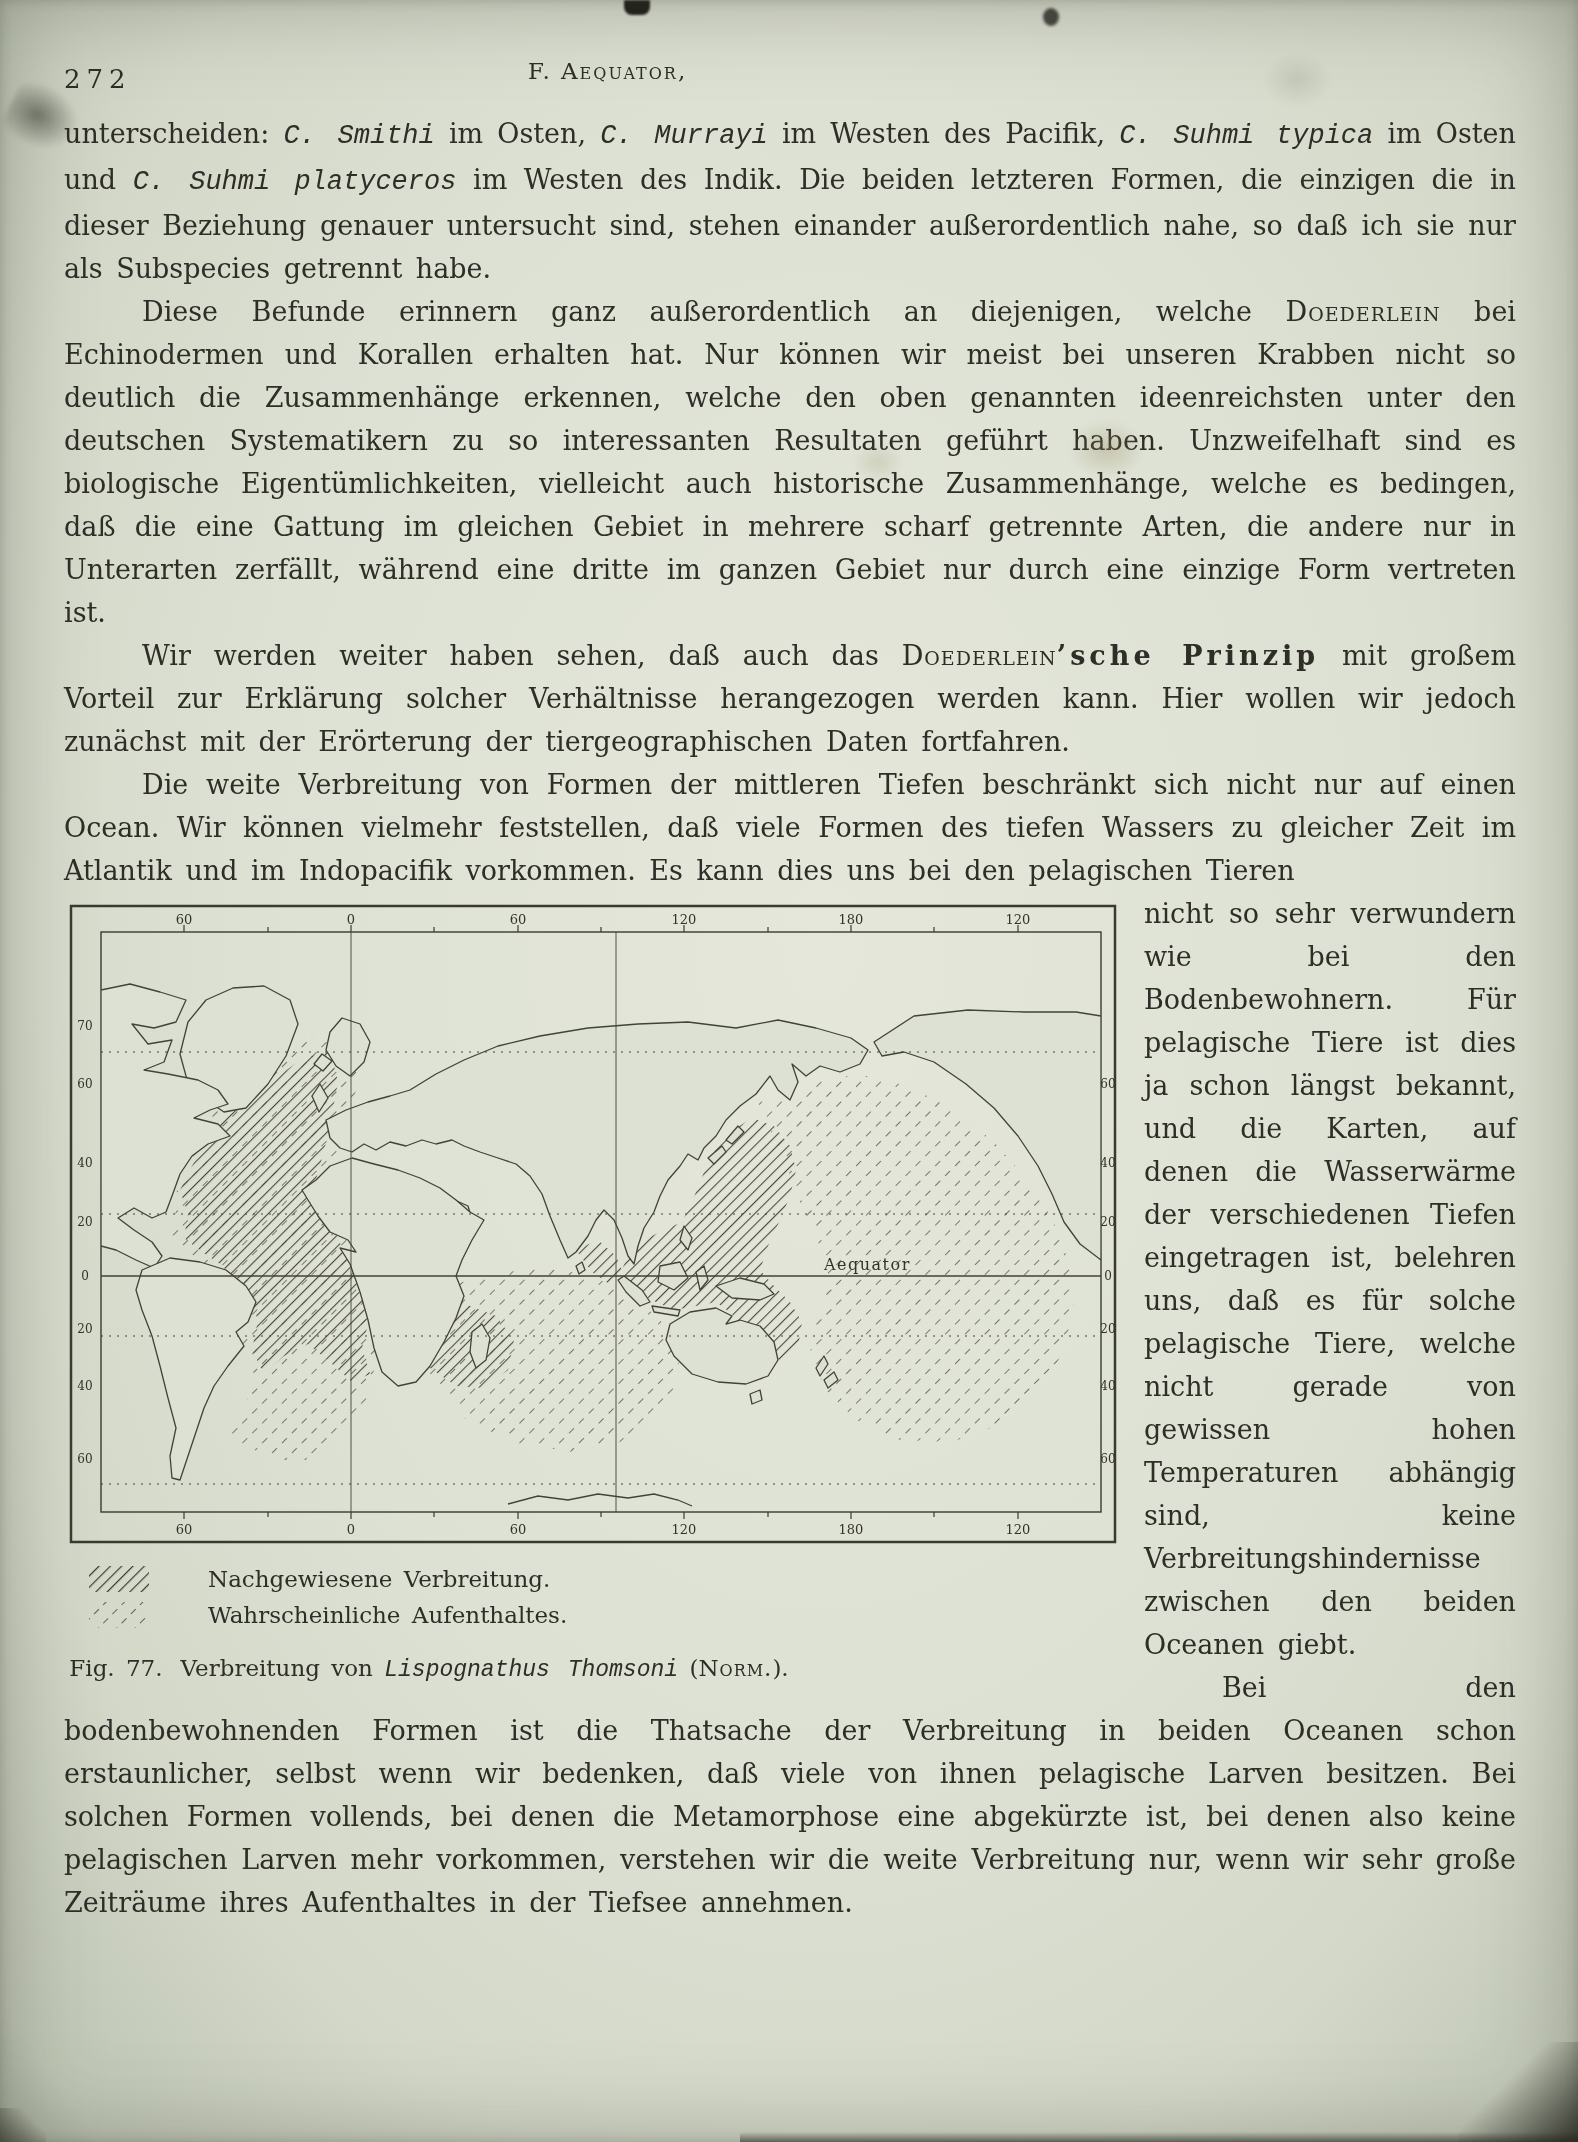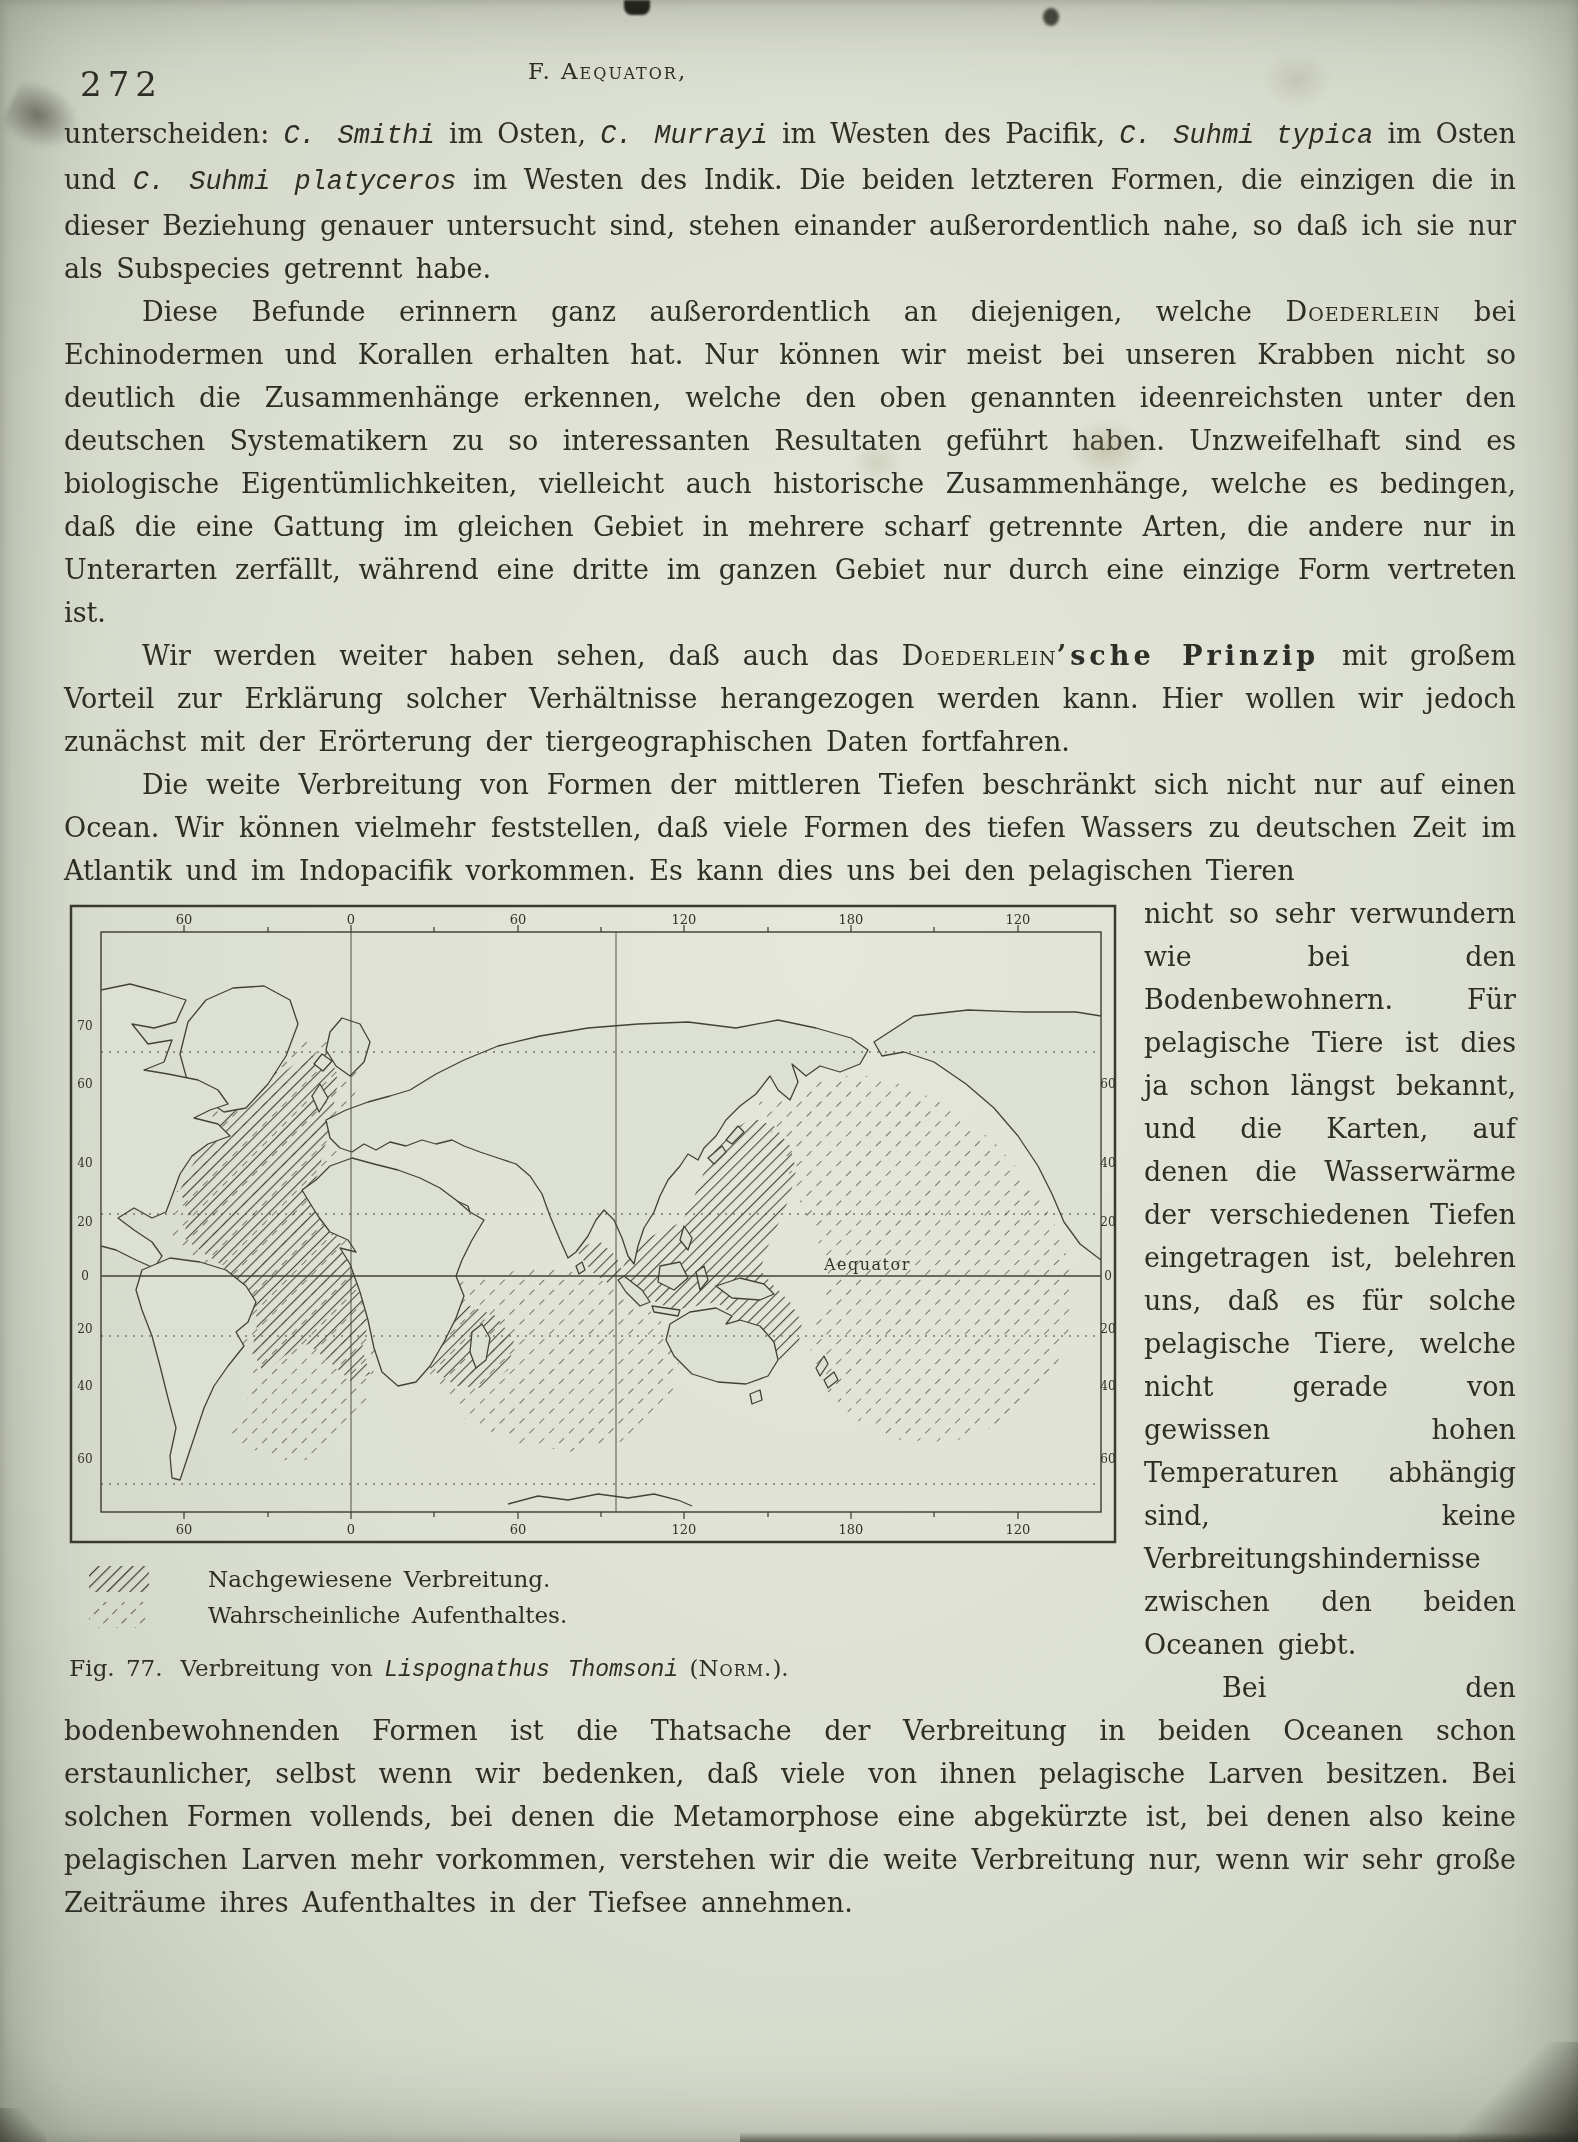--- a/index.html
+++ b/index.html
@@ -11,21 +11,21 @@
       radial-gradient(ellipse at 52% 44%, #e4e7da 0%, #dde1d3 50%, #d3d8c9 75%, #bfc5b4 94%, #a8af9d 100%);
     overflow:hidden;
     font-family:"DejaVu Serif", serif;
     color:#2e2d27;
   }
   .page::after{
     content:"";position:absolute;inset:0;pointer-events:none;
     box-shadow:inset 0 0 90px rgba(60,62,50,.35), inset 0 0 12px rgba(60,62,50,.25);
   }
   
-  .pagenum{position:absolute;left:80px;top:64px;font-size:34px;letter-spacing:6px;}
+  .pagenum{position:absolute;left:64px;top:64px;font-size:26px;letter-spacing:6px;}
   .runhead{position:absolute;left:528px;top:58px;font-size:23px;font-variant:small-caps;letter-spacing:2px;}
   
   .body-text{position:absolute;left:64px;top:112px;width:1452px;}
   .body-text p{margin:0;font-size:27px;line-height:43px;text-align:justify;word-spacing:5px;}
   .indent{text-indent:78px;}
   .seg-i{font-style:italic;font-family:Liberation Mono, monospace;}
   .seg-sc{font-variant:small-caps;letter-spacing:1px;}
   .seg-g{letter-spacing:4px;font-weight:bold;}
   .seg-fig{margin-right:18px;}
   
@@ -62,21 +62,21 @@
 <div class="page">
 
   <div class="pagenum">272</div>
   <div class="runhead">F. Aequator,</div>
 
   <div class="body-text">
 
     <p><span>unterscheiden: </span><span class="seg-i">C. Smithi</span><span> im Osten, </span><span class="seg-i">C. Murrayi</span><span> im Westen des Pacifik, </span><span class="seg-i">C. Suhmi typica</span><span> im Osten und </span><span class="seg-i">C. Suhmi platyceros</span><span> im Westen des Indik. Die beiden letzteren Formen, die einzigen die in dieser Beziehung genauer untersucht sind, stehen einander außerordentlich nahe, so daß ich sie nur als Subspecies getrennt habe.</span></p>
     <p class="indent"><span>Diese Befunde erinnern ganz außerordentlich an diejenigen, welche </span><span class="seg-sc">Doederlein</span><span> bei Echinodermen und Korallen erhalten hat. Nur können wir meist bei unseren Krabben nicht so deutlich die Zusammenhänge erkennen, welche den oben genannten ideenreichsten unter den deutschen Systematikern zu so interessanten Resultaten geführt haben. Unzweifelhaft sind es biologische Eigentümlichkeiten, vielleicht auch historische Zusammenhänge, welche es bedingen, daß die eine Gattung im gleichen Gebiet in mehrere scharf getrennte Arten, die andere nur in Unterarten zerfällt, während eine dritte im ganzen Gebiet nur durch eine einzige Form vertreten ist.</span></p>
     <p class="indent"><span>Wir werden weiter haben sehen, daß auch das </span><span class="seg-sc">Doederlein</span><span class="seg-g">’sche Prinzip</span><span> mit großem Vorteil zur Erklärung solcher Verhältnisse herangezogen werden kann. Hier wollen wir jedoch zunächst mit der Erörterung der tiergeographischen Daten fortfahren.</span></p>
-    <p class="indent">Die weite Verbreitung von Formen der mittleren Tiefen beschränkt sich nicht nur auf einen Ocean. Wir können vielmehr feststellen, daß viele Formen des tiefen Wassers zu deutschen Zeit im Atlantik und im Indopacifik vorkommen. Es kann dies uns bei den pelagischen Tieren</p>
+    <p class="indent">Die weite Verbreitung von Formen der mittleren Tiefen beschränkt sich nicht nur auf einen Ocean. Wir können vielmehr feststellen, daß viele Formen des tiefen Wassers zu gleicher Zeit im Atlantik und im Indopacifik vorkommen. Es kann dies uns bei den pelagischen Tieren</p>
 
     <div class="para-flow">
 
       <div class="figure">
         <svg class="map-svg" width="1050" height="645" viewBox="0 0 1050 645">
           <defs>
             <clipPath id="mapClip">
                 <rect x="33" y="28" width="1000" height="580"></rect>
               </clipPath>
             <pattern id="hatchDense" width="8" height="8" patternUnits="userSpaceOnUse" patternTransform="rotate(45)">

